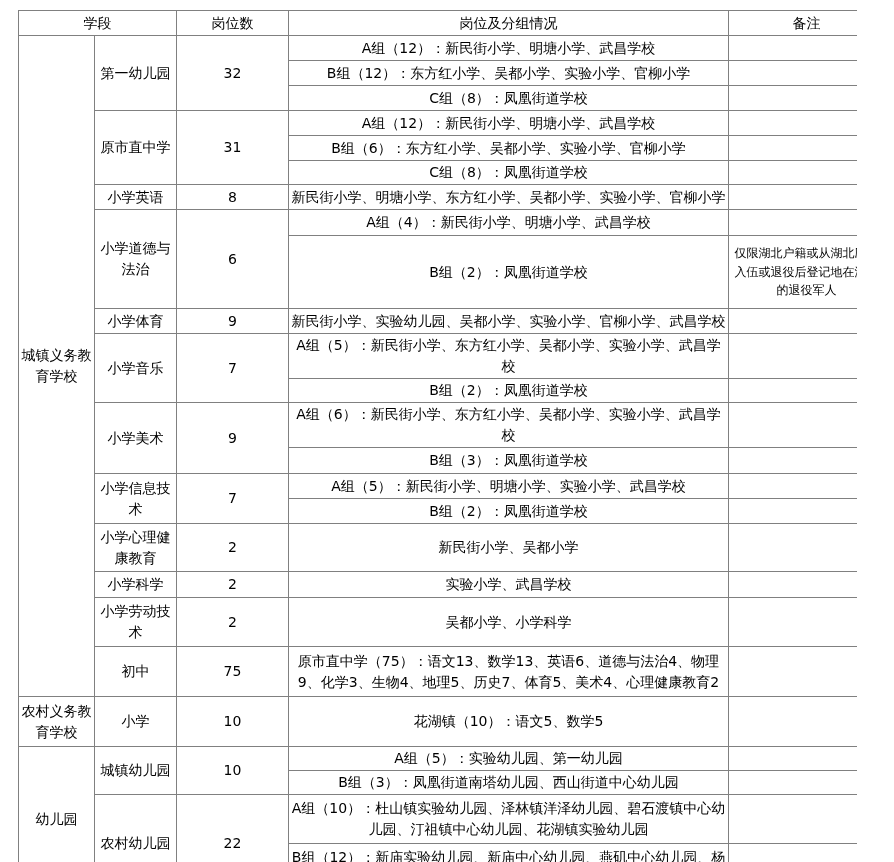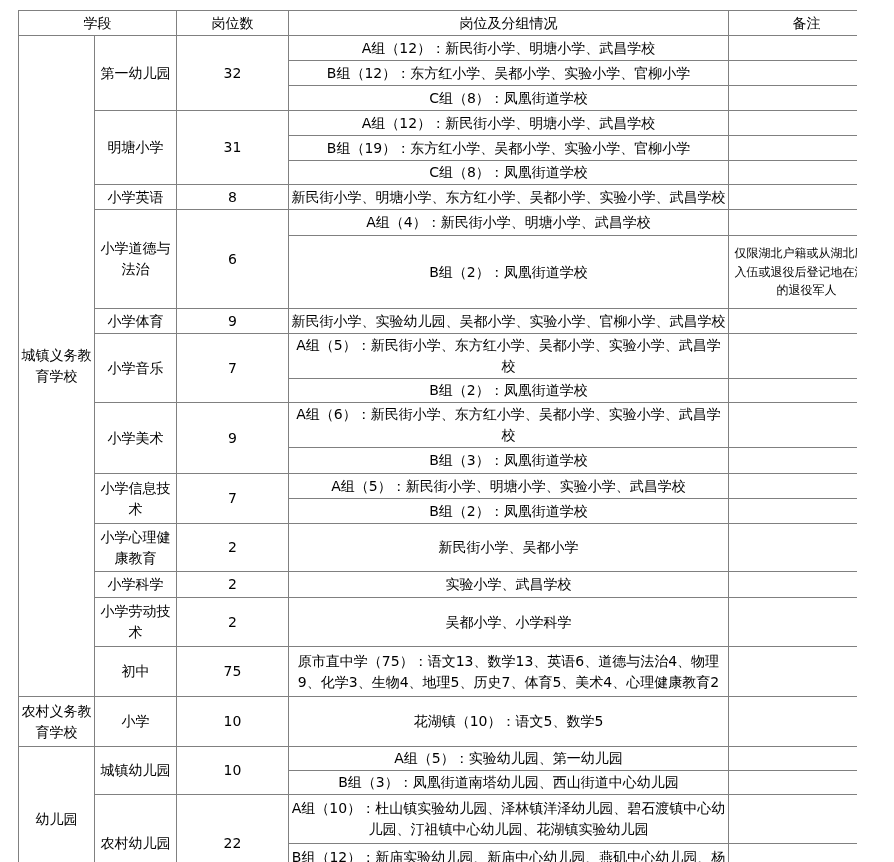--- a/index.html
+++ b/index.html
@@ -76,38 +76,38 @@
     <tr class="h25">
       <td>B组（12）：东方红小学、吴都小学、实验小学、官柳小学</td>
       <td class="remark-cell"></td>
     </tr>
     <tr class="h25">
       <td>C组（8）：凤凰街道学校</td>
       <td class="remark-cell"></td>
     </tr>
 
     <tr class="h25">
-      <td rowspan="3">明塘小学</td>
+      <td rowspan="3">原市直中学</td>
       <td rowspan="3">31</td>
       <td>A组（12）：新民街小学、明塘小学、武昌学校</td>
       <td class="remark-cell"></td>
     </tr>
     <tr class="h25">
-      <td>B组（19）：东方红小学、吴都小学、实验小学、官柳小学</td>
+      <td>B组（6）：东方红小学、吴都小学、实验小学、官柳小学</td>
       <td class="remark-cell"></td>
     </tr>
     <tr class="h24">
       <td>C组（8）：凤凰街道学校</td>
       <td class="remark-cell"></td>
     </tr>
 
     <tr class="h25">
       <td>小学英语</td>
       <td>8</td>
-      <td>新民街小学、明塘小学、东方红小学、吴都小学、实验小学、武昌学校</td>
+      <td>新民街小学、明塘小学、东方红小学、吴都小学、实验小学、官柳小学</td>
       <td class="remark-cell"></td>
     </tr>
 
     <tr class="h26">
       <td rowspan="2">小学道德与法治</td>
       <td rowspan="2">6</td>
       <td>A组（4）：新民街小学、明塘小学、武昌学校</td>
       <td class="remark-cell"></td>
     </tr>
     <tr class="h73">

